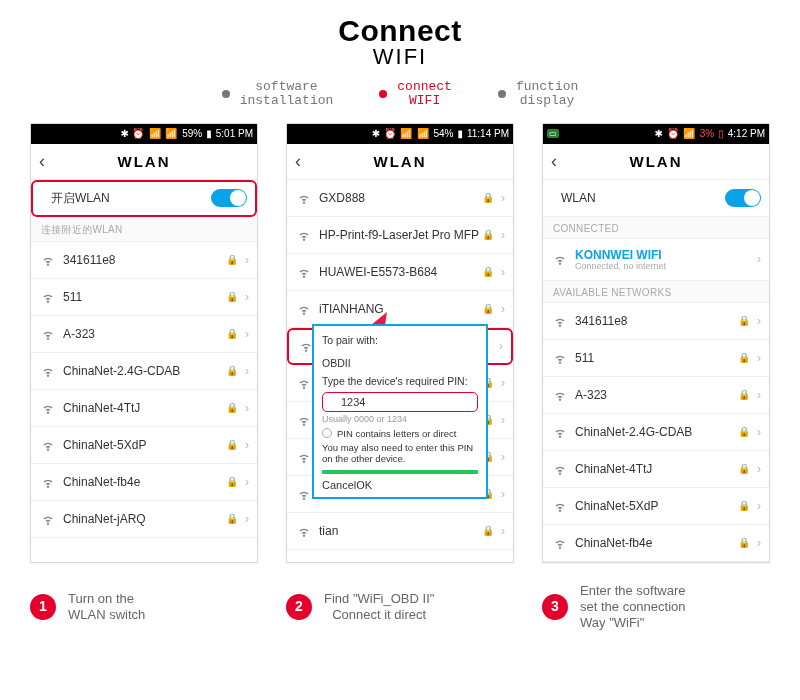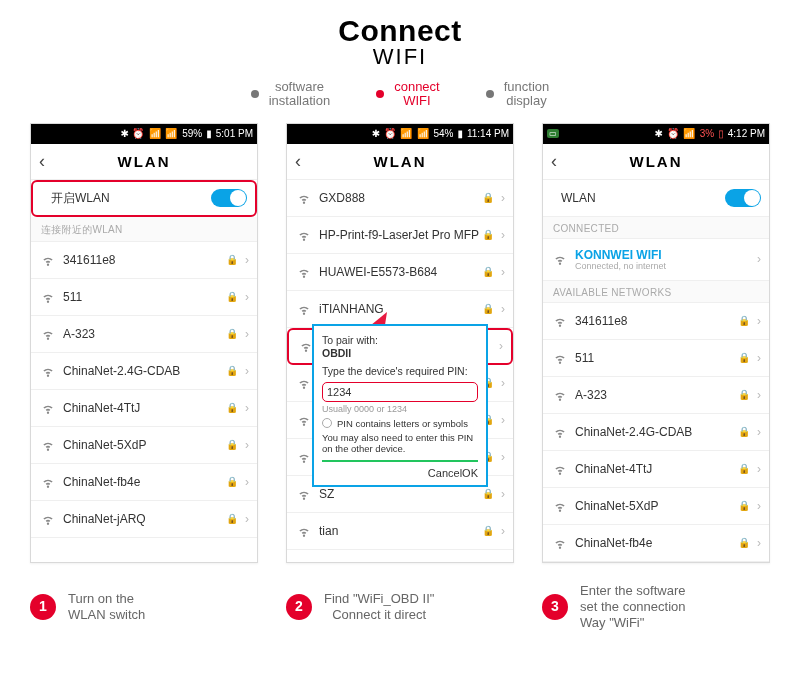--- a/index.html
+++ b/index.html
@@ -2,21 +2,21 @@
 <html><head>
 <meta charset="utf-8">
 <style>
   * { box-sizing: border-box; margin: 0; padding: 0; }
   body { font-family: Arial, Helvetica, sans-serif; background: #fff; width: 800px; height: 700px; overflow: hidden; position: relative; }
   .wrap { padding: 8px 18px; }
   .title { text-align: center; margin-top: 6px; }
   .title .t1 { font-size: 30px; font-weight: 700; letter-spacing: .5px; }
   .title .t2 { font-size: 22px; font-weight: 300; letter-spacing: 2px; margin-top: -4px; }
   .steps-bar { display: flex; justify-content: center; gap: 46px; margin: 10px 0 14px; font-size: 13px; color: #777; }
-  .step { display: flex; align-items: center; gap: 10px; line-height: 1.1; }
+  .step { display: flex; align-items: center; gap: 10px; line-height: 1.1; font-family: Liberation Mono, monospace; }
   .dot { width: 8px; height: 8px; border-radius: 50%; background: #777; display: inline-block; }
   .step.active { color: #e4002b; }
   .step.active .dot { background: #e4002b; }
   .step .lbl { display: flex; flex-direction: column; align-items: center; }
   .phones { display: flex; gap: 28px; justify-content: center; }
   .phone { width: 228px; height: 440px; border: 1px solid #d9d9d9; background: #fff; position: relative; overflow: hidden; box-shadow: 0 1px 2px rgba(0,0,0,.06); }
   .statusbar { height: 20px; background: #000; color: #fff; display: flex; align-items: center; justify-content: flex-end; padding: 0 4px; font-size: 10px; gap: 4px; }
   .statusbar .left { margin-right: auto; display: flex; gap: 3px; align-items: center; }
   .appbar { height: 36px; display: flex; align-items: center; justify-content: center; position: relative; border-bottom: 1px solid #eee; }
   .appbar .back { position: absolute; left: 8px; font-size: 18px; color: #444; }
@@ -26,26 +26,26 @@
   .row .lock { color: #999; font-size: 10px; }
   .row .chev { color: #bbb; margin-left: 6px; font-size: 12px; }
   .section-lbl { font-size: 10px; color: #aaa; padding: 6px 10px 4px; background: #fafafa; border-bottom: 1px solid #efefef; letter-spacing: .3px; }
   .toggle { width: 36px; height: 18px; background: #0aa3e6; border-radius: 9px; position: relative; }
   .toggle::after { content:""; position: absolute; right: 1px; top: 1px; width: 16px; height: 16px; background: #fff; border-radius: 50%; }
   .wifi-ic { width: 14px; height: 14px; display: inline-block; }
   .wifi-ic svg { width: 14px; height: 14px; }
   .hl-red { border: 2px solid #e4002b; border-radius: 10px; gap: 41px; }
   .hl-red.tight { border-radius: 6px; }
   .dialog { position: absolute; left: 50%; transform: translateX(-50%); top: 200px; width: 176px; background: #fff; border: 2px solid #0aa3e6; padding: 8px 8px 6px; font-size: 10.5px; color: #333; }
-  .dialog .pin { border: 1.5px solid #e4002b; border-radius: 5px; padding: 3px 4px; margin: 5px 0 2px; font-size: 11px; }
+  .dialog .pin { border: 1.5px solid #e4002b; border-radius: 5px; padding: 3px 18px; margin: 5px 0 2px; font-size: 11px; }
   .dialog .hint { font-size: 9px; color: #999; }
   .dialog .chk { display: flex; align-items: center; gap: 5px; font-size: 9.5px; margin-top: 4px; }
   .dialog .chk .box { width: 10px; height: 10px; border: 1px solid #aaa; border-radius: 50%; }
   .dialog .note { font-size: 9.5px; margin-top: 4px; line-height: 1.15; }
-  .dialog .btns { display: flex; justify-content: flex-end; border-top: 2px solid #22c55e; margin-top: 6px; padding-top: 5px; font-size: 11px; }
+  .dialog .btns { display: flex; justify-content: flex-start; border-top: 4px solid #22c55e; margin-top: 6px; padding-top: 5px; font-size: 11px; }
   .captions { display: flex; gap: 28px; justify-content: center; margin-top: 20px; }
   .cap { width: 228px; display: flex; align-items: center; gap: 12px; color: #666; font-size: 13px; line-height: 1.25; }
   .num { width: 26px; height: 26px; border-radius: 50%; background: #e4002b; color: #fff; display: flex; align-items: center; justify-content: center; font-size: 14px; font-weight: 700; flex-shrink: 0; }
   .connected { color: #0aa3e6; font-size: 12px; font-weight: 600; }
   .connected + .sub { font-size: 9px; color: #aaa; margin-top: -1px; }
   .conn-wrap { display: flex; flex-direction: column; margin-left: 8px; flex: 1; }
   svg.arrow { position: absolute; pointer-events: none; }
 </style>
 </head>
 <body>
@@ -275,27 +275,27 @@
             <span class="chev">›</span>
           </div>
         </div>
 
       <svg class="arrow" style="left:0;top:0;width:228px;height:440px">
         <polygon points="95,220 100,188 45,233" fill="#e4002b" opacity=".9"></polygon>
       </svg>
 
       <div class="dialog">
         <div>To pair with:</div>
-        <div style="font-weight:700;margin-top:1px">OBDII</div>
+        <div style="font-weight:400;margin-top:11px">OBDII</div>
         <div style="margin-top:6px">Type the device's required PIN:</div>
         <div class="pin"><span>1234</span></div>
         <div class="hint">Usually 0000 or 1234</div>
         <div class="chk">
             <span class="box"></span>
-            <span>PIN contains letters or symbols</span>
+            <span>PIN contains letters or direct</span>
           </div>
         <div class="note">You may also need to enter this PIN on the other device.</div>
         <div class="btns">
           <span>Cancel</span>
           <span>OK</span>
         </div>
       </div>
     </div>
 
     <div class="phone">

